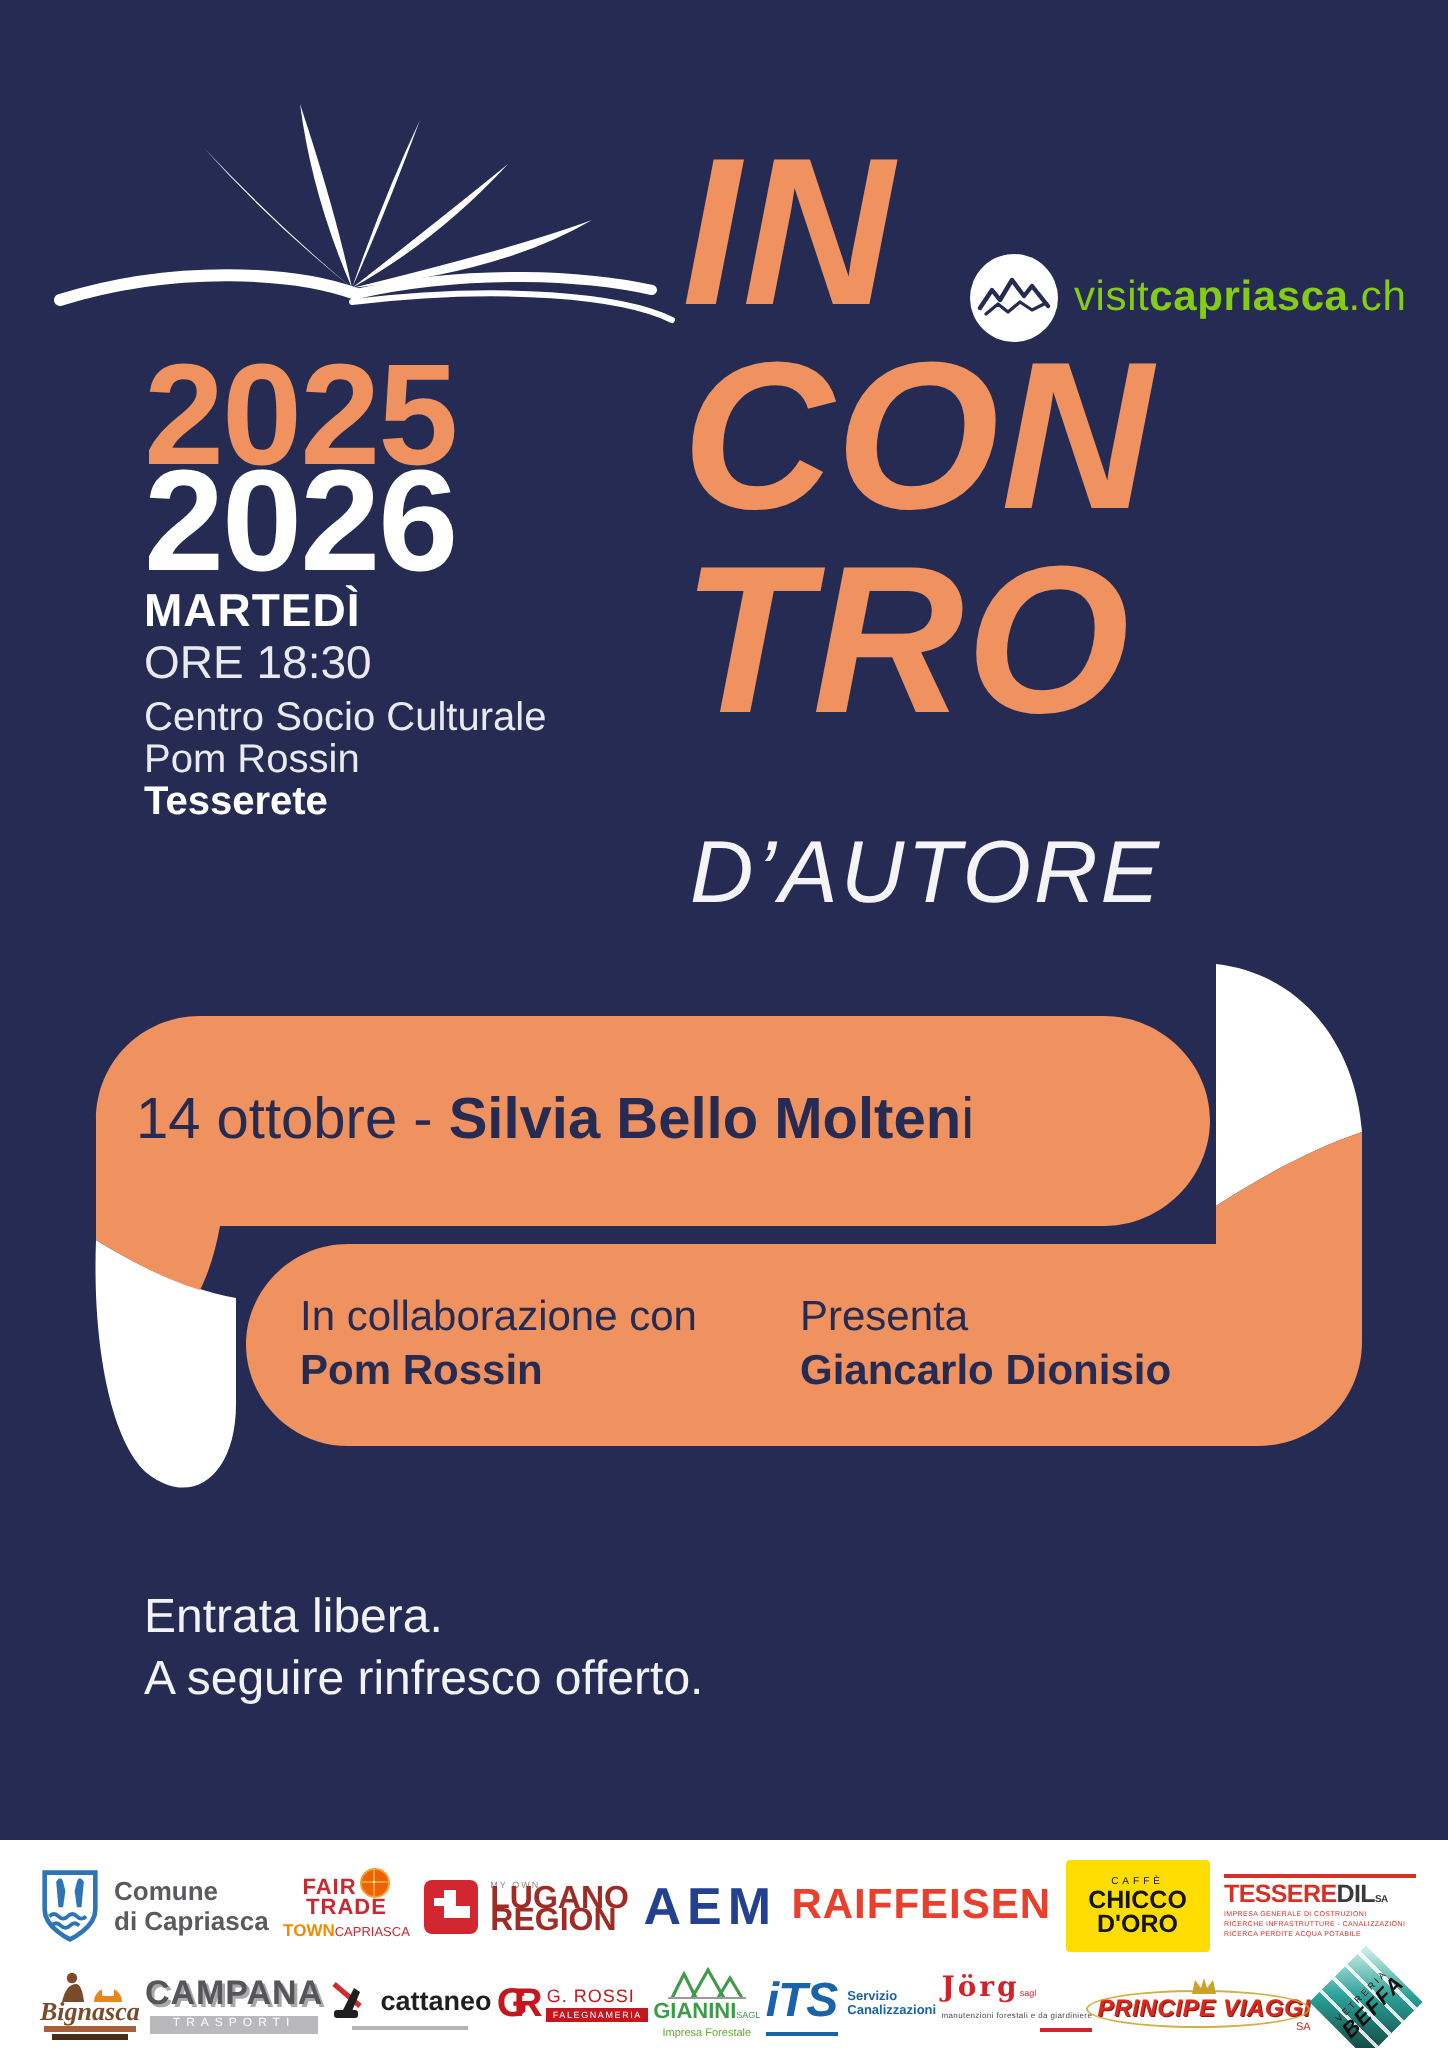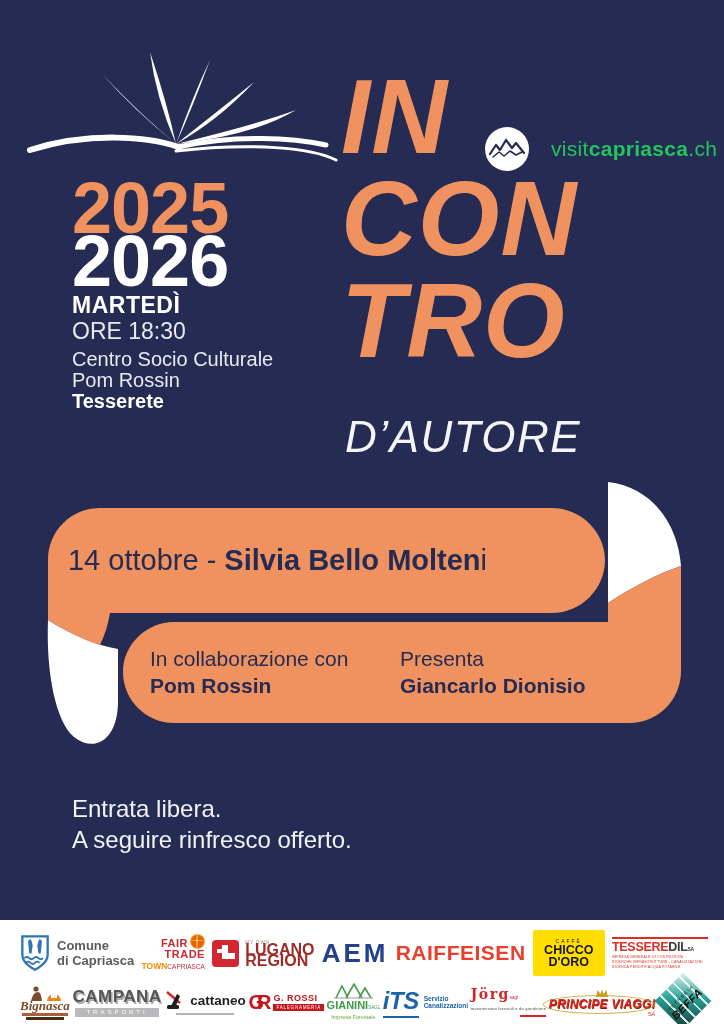--- a/index.html
+++ b/index.html
@@ -16,21 +16,21 @@
   .time{left:72px;top:318px;font-size:23px;color:#E9EAF0;}
   .venue{left:72px;top:349px;font-size:20px;color:#E9EAF0;line-height:21px;}
   .venue .v3{font-weight:bold;color:#fff;}
 
   
   .title{left:341px;top:66px;color:#EF9260;font-size:105px;font-weight:bold;
          font-style:italic;line-height:102px;letter-spacing:1px;}
   .subtitle{left:345px;top:412px;color:#F4F4F7;font-size:44px;font-style:italic;letter-spacing:1.5px;}
 
   
-  .brand{left:484px;top:126px;display:flex;align-items:center;gap:21px;color:#22c55e;}
+  .brand{left:484px;top:126px;display:flex;align-items:center;gap:7px;color:#84cc16;}
   .brand-text{font-size:21px;letter-spacing:.3px;}
   .b-light{font-weight:300;} .b-bold{font-weight:bold;}
 
   
   .band1-text{left:48px;top:544px;width:459px;text-align:center;color:#252B52;font-size:29px;}
   .band1-text b{font-weight:bold;}
   .band2-col{color:#252B52;font-size:21px;line-height:27px;}
   .collab{left:150px;top:645px;} .presents{left:400px;top:645px;}
   .band2-col .nm{font-weight:bold;}
 
@@ -41,21 +41,21 @@
 
   
   .footer{left:0;bottom:0;width:724px;height:104px;background:#fff;}
   .frow{display:flex;align-items:center;justify-content:space-between;}
   .frow1{padding:8px 16px 0 20px;height:50px;}
   .frow2{padding:2px 14px 0 20px;height:44px;}
   .logo{display:flex;align-items:center;}
 
   .comune-text{font-size:13px;font-weight:bold;color:#5A5B5E;line-height:15px;margin-left:7px;}
 
-  .ft{text-align:right;line-height:10px;}
+  .ft{text-align:center;line-height:10px;}
   .ft-fair,.ft-trade{font-size:11px;font-weight:bold;color:#C62A32;letter-spacing:.5px;}
   .ft-globe{display:inline-block;width:13px;height:13px;border-radius:50%;vertical-align:-2px;margin-left:2px;
     background:linear-gradient(#F59E2B 42%,#fff 42% 50%,#F59E2B 50%),
                linear-gradient(90deg,#F59E2B 42%,#fff 42% 50%,#F59E2B 50%);
     background-blend-mode:multiply;border:1px solid #F59E2B;}
   .ft-town{font-size:8.5px;font-weight:bold;color:#F08C00;}
   .ft-place{font-size:6.5px;color:#C62A32;}
 
   .lr-sq{width:27px;height:27px;background:#D22630;border-radius:4px;position:relative;margin-right:6px;}
   .lr-sq svg{position:absolute;left:0;top:0;}
@@ -86,21 +86,21 @@
   .campana{flex-direction:column;}
   .cam-name{font-size:17px;font-weight:bold;color:#565658;letter-spacing:.5px;
             text-shadow:1.5px 1.5px 0 #A9A9AB;}
   .cam-sub{margin-top:1px;width:84px;height:9px;background:#B9B9BB;color:#FDFDFD;font-size:6px;
            letter-spacing:3px;text-align:center;line-height:9px;}
 
   .cattaneo-text{font-size:13.5px;font-weight:bold;color:#1F1F1F;margin-left:4px;}
   .cat-bar{width:58px;height:2px;background:#B5B5B7;margin-top:2px;}
 
   .gr-mono{font-size:20px;font-weight:bold;color:#C4161C;letter-spacing:-7px;margin-right:9px;}
-  .gr-name{font-size:9px;font-weight:bold;color:#C4161C;letter-spacing:.5px;}
+  .gr-name{font-size:9px;font-weight:normal;color:#C4161C;letter-spacing:.5px;}
   .gr-sub{margin-top:1px;background:#C4161C;color:#fff;font-size:4.5px;letter-spacing:.8px;
           padding:1px 3px;text-align:center;}
 
   .gianini{flex-direction:column;line-height:9px;}
   .gia-name{font-size:11px;font-weight:bold;color:#3E9B48;}
   .gia-sagl{font-size:4.5px;color:#3E9B48;}
   .gia-sub{font-size:5.5px;color:#63A830;margin-top:1px;}
 
   .its-mark{font-size:24px;font-weight:bold;font-style:italic;color:#1B63A8;border-bottom:2.5px solid #1B63A8;
             padding-bottom:1px;margin-right:5px;letter-spacing:-.5px;}

